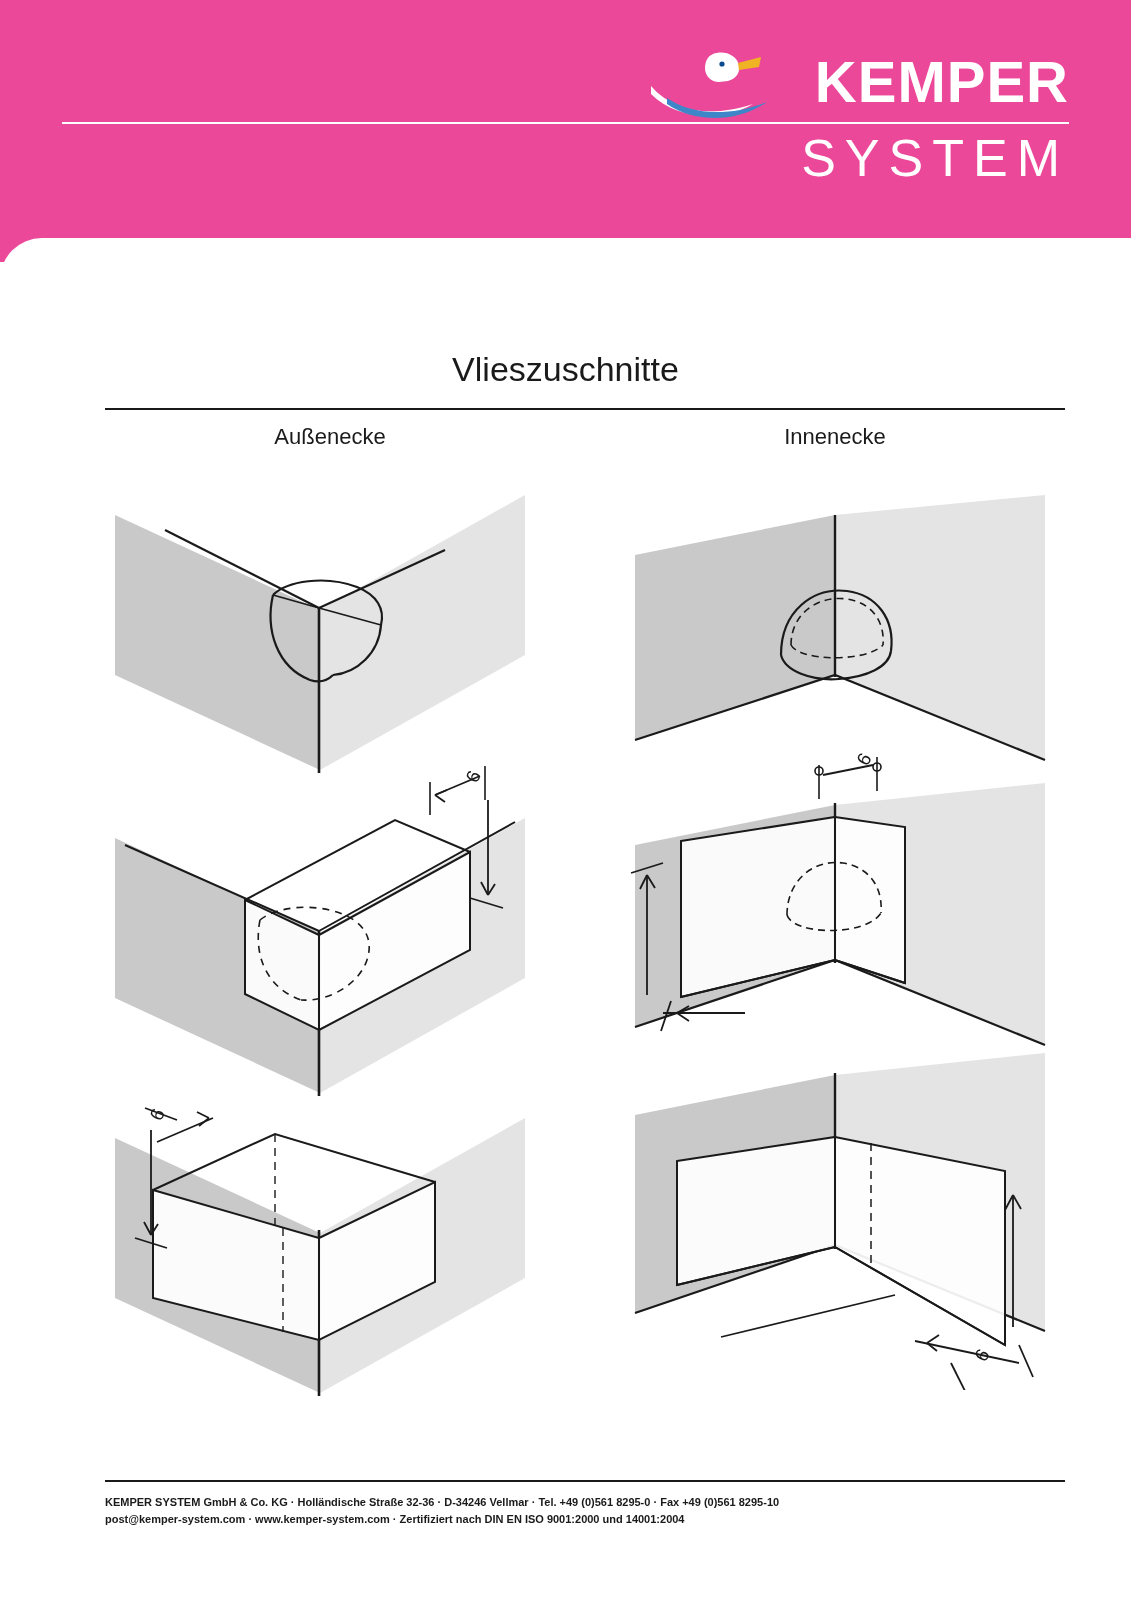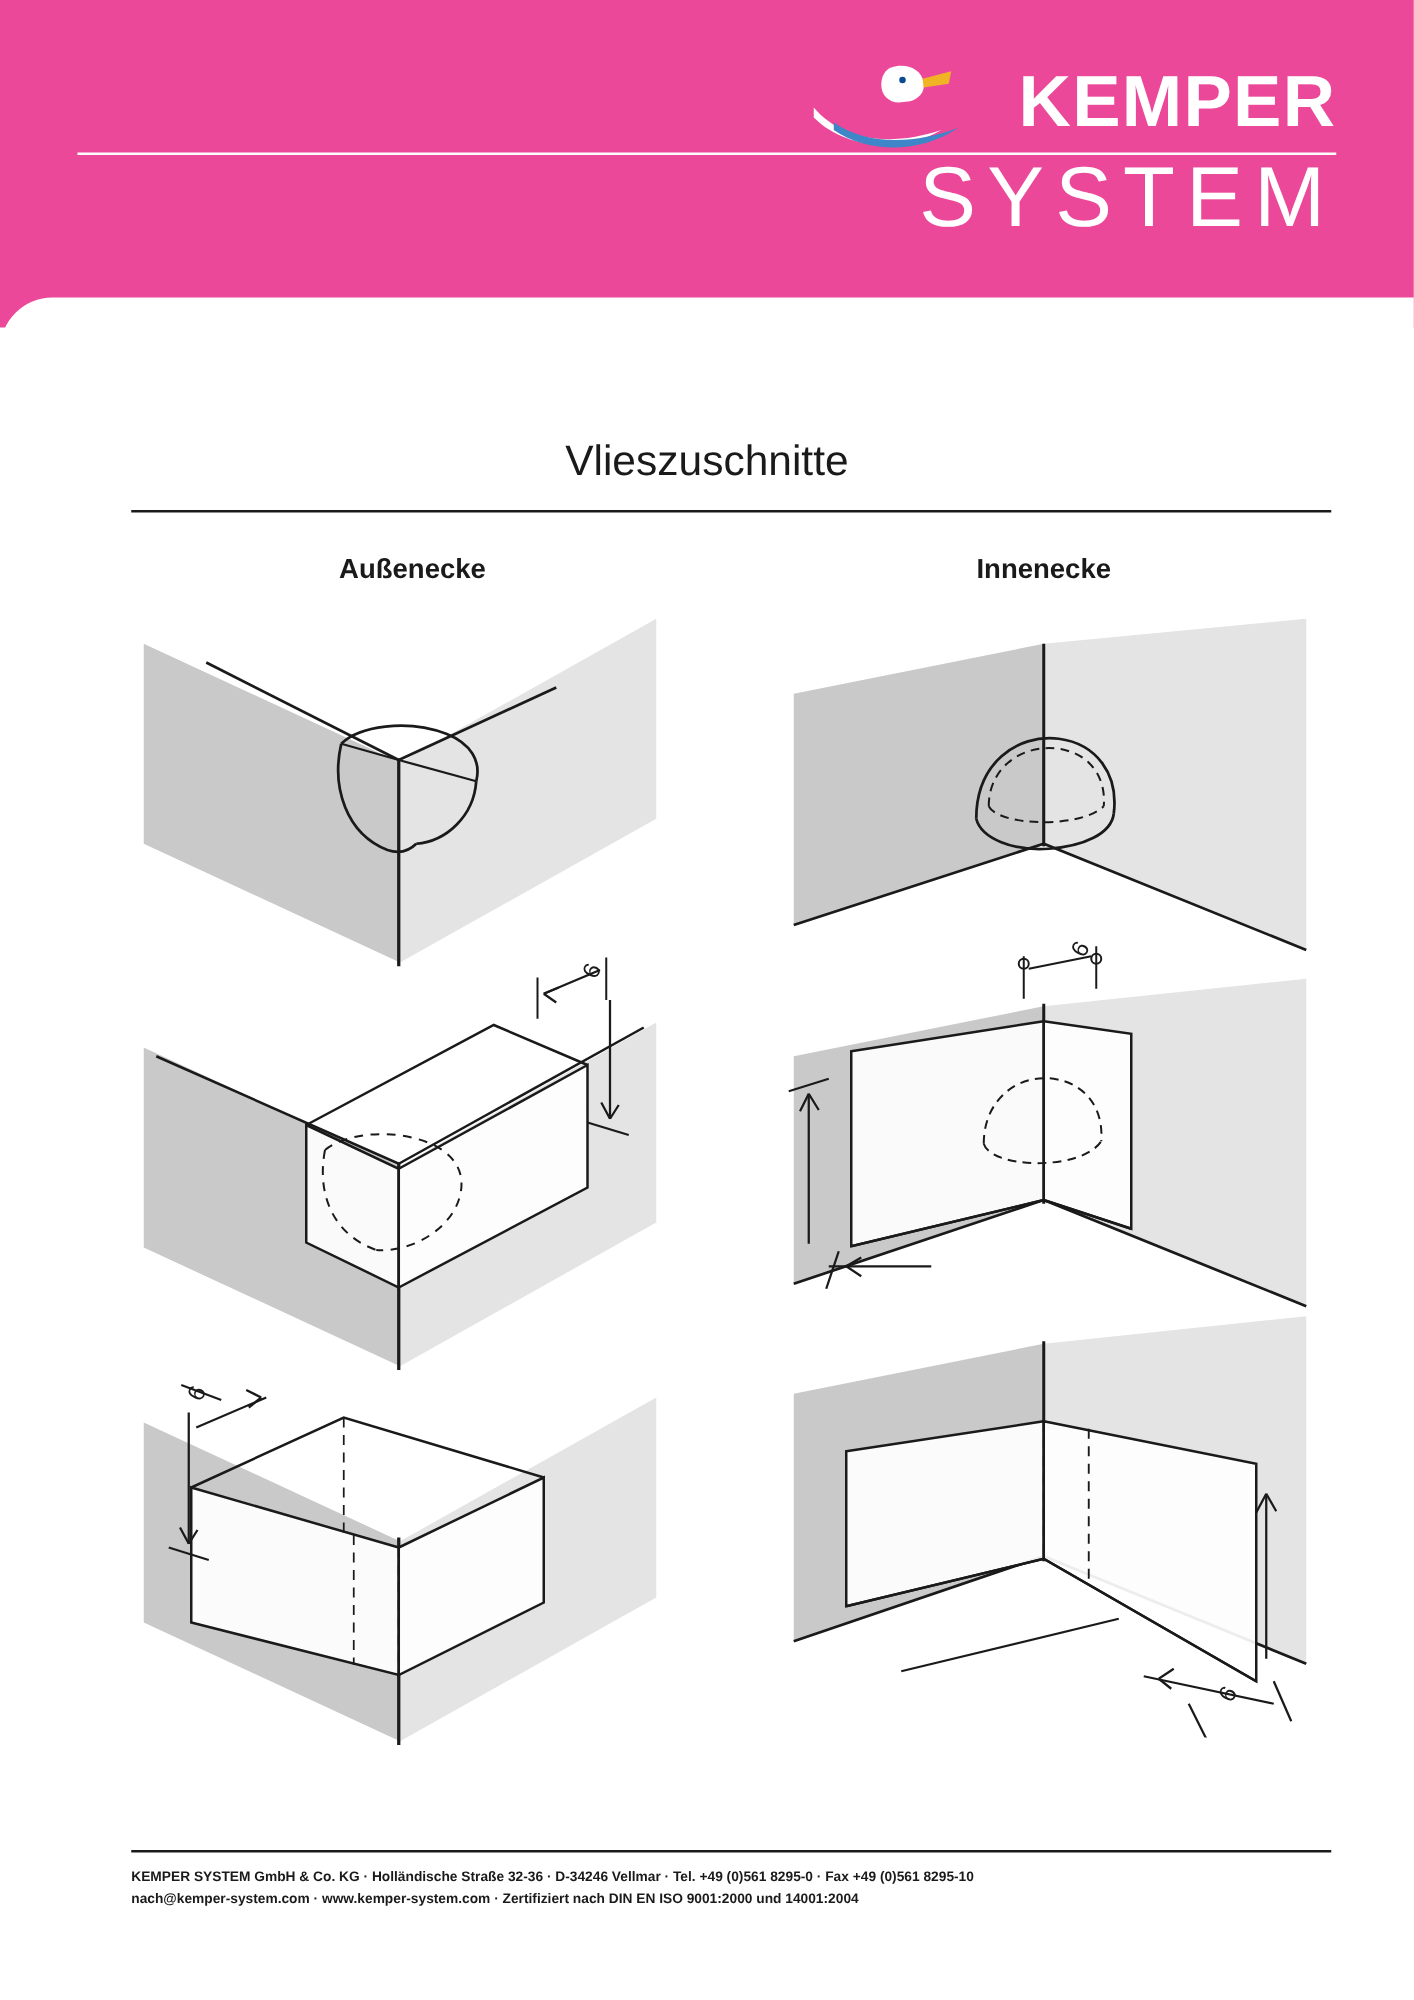--- a/index.html
+++ b/index.html
@@ -47,21 +47,21 @@
     font-weight: bold;
     letter-spacing: 1px;
     color: #ffffff;
     line-height: 1;
     transform: translateY(-50%);
   }
   #logo-system {
     position: absolute;
     right: 0;
     top: 118px;
-    font-size: 68px;
+    font-size: 52px;
     font-weight: normal;
     letter-spacing: 9px;
     color: #ffffff;
     line-height: 1;
     transform: translateY(-50%);
   }
   #logo-mark {
     position: absolute;
     left: 0;
     top: 6px;
@@ -95,23 +95,23 @@
     position: absolute;
     left: 105px;
     top: 408px;
     width: 960px;
     height: 2px;
     background: #1a1a1a;
   }
 
   .col-head {
     position: absolute;
-    top: 442px;
+    top: 424px;
     font-size: 22px;
-    font-weight: bold;
+    font-weight: normal;
     color: #1a1a1a;
     text-align: center;
   }
   #head-aussen { left: 105px; width: 450px; }
   #head-innen  { left: 605px; width: 460px; }
 
   .fig {
     position: absolute;
   }
 
@@ -311,14 +311,14 @@
     <path d="M312 298 L324 290 M312 298 L322 306" stroke="#1a1a1a" stroke-width="1.8" fill="none"></path>
     <path d="M404 300 L418 332" stroke="#1a1a1a" stroke-width="1.8" fill="none"></path>
     <path d="M336 318 L350 346" stroke="#1a1a1a" stroke-width="1.8" fill="none"></path>
     <text x="370" y="318" font-family="Liberation Sans, sans-serif" font-size="19" fill="#1a1a1a" transform="rotate(-60 370 318)">6</text>
   </svg>
 </div>
 
 <div id="footer-rule"></div>
 <div id="footer-text">
   <div>KEMPER SYSTEM GmbH &amp; Co. KG · Holländische Straße 32-36 · D-34246 Vellmar · Tel. +49 (0)561 8295-0 · Fax +49 (0)561 8295-10</div>
-  <div>nach@kemper-system.com · www.kemper-system.com · Zertifiziert nach DIN EN ISO 9001:2000 und 14001:2004</div>
+  <div>post@kemper-system.com · www.kemper-system.com · Zertifiziert nach DIN EN ISO 9001:2000 und 14001:2004</div>
 </div>
 
 </body></html>

